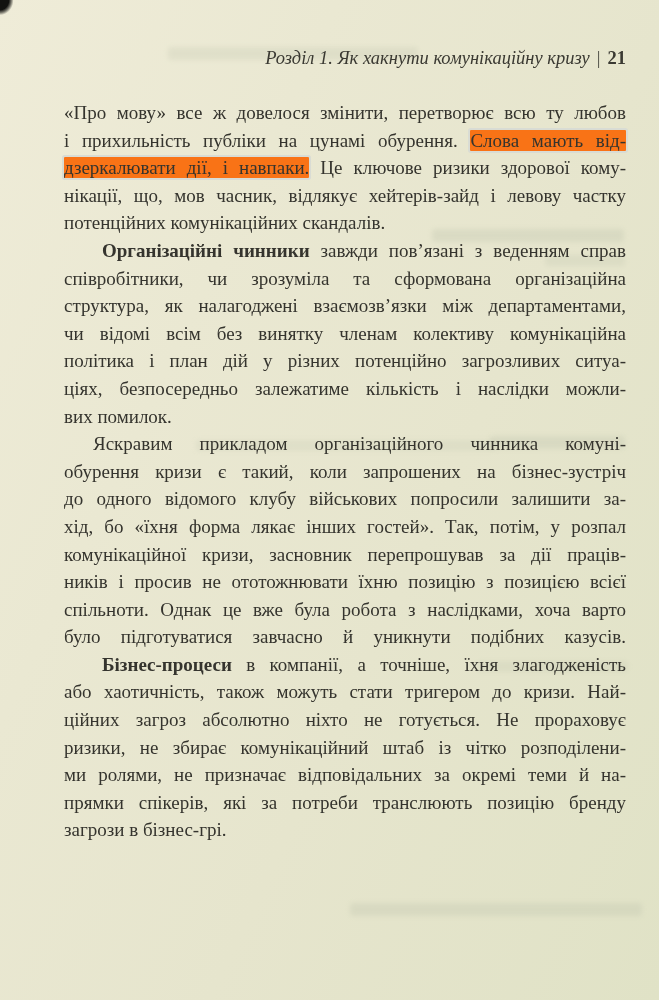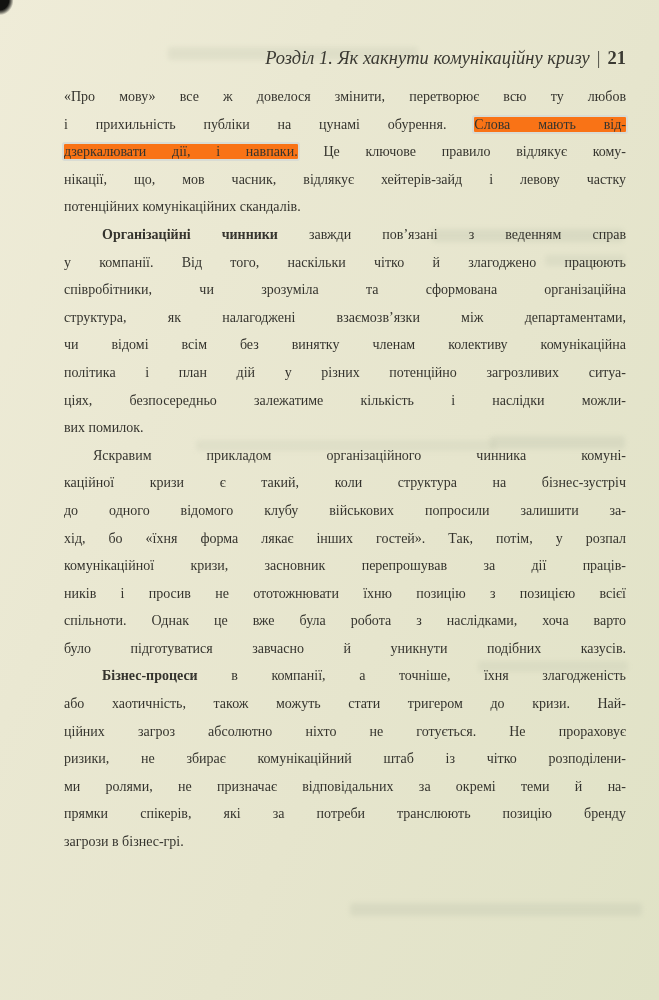--- a/index.html
+++ b/index.html
@@ -45,23 +45,23 @@
     font-size: 18.5px; line-height: 23px;
     white-space: nowrap;
     color: #3a3932;
   }
   .page-header .chapter { font-style: italic; }
   .page-header .sep { font-style: normal; font-weight: 400; margin: 0 7px; color: #4a4942; }
   .page-header .num { font-style: normal; font-weight: 700; }
 
   .body-text {
     position: absolute;
-    left: 64px; top: 83px;
+    left: 64px; top: 99px;
     width: 562px;
-    font-size: 14px;
+    font-size: 19px;
     line-height: 27.6px;
     text-justify: inter-word;
   }
   .line { height: 27.6px; white-space: nowrap; }
   .line.j { text-align: justify; text-align-last: justify; white-space: normal; }
   .line.indent { padding-left: 29px; }
   .b { font-weight: 700; margin-left: 9px; }
   .hl {
     background: #f97316;
     box-shadow: 0 0 0 2px #d9dcd4;
@@ -82,37 +82,36 @@
 <div class="ghost g7"></div>
 
 <div class="page-header">
   <span class="chapter">Розділ 1. Як хакнути комунікаційну кризу</span><span class="sep">|</span><span class="num">21</span>
 </div>
 
 <div class="body-text">
     <div>
       <div class="line j"><span>«Про мову» все ж довелося змінити, перетворює всю ту любов</span></div>
       <div class="line j"><span>і прихильність публіки на цунамі обурення. </span><span class="hl">Слова мають від-</span></div>
-      <div class="line j"><span class="hl">дзеркалювати дії, і навпаки.</span><span> Це ключове правило відлякує кому-</span></div>
+      <div class="line j"><span class="hl">дзеркалювати дії, і навпаки.</span><span> Це ключове ризики здорової кому-</span></div>
       <div class="line j"><span>нікації, що, мов часник, відлякує хейтерів-зайд і левову частку</span></div>
       <div class="line"><span>потенційних комунікаційних скандалів.</span></div>
     </div>
     <div>
       <div class="line j indent"><span class="b">Організаційні чинники</span><span> завжди пов’язані з веденням справ</span></div>
-      <div class="line j"><span>у компанії. Від того, наскільки чітко й злагоджено працюють</span></div>
       <div class="line j"><span>співробітники, чи зрозуміла та сформована організаційна</span></div>
       <div class="line j"><span>структура, як налагоджені взаємозв’язки між департаментами,</span></div>
       <div class="line j"><span>чи відомі всім без винятку членам колективу комунікаційна</span></div>
       <div class="line j"><span>політика і план дій у різних потенційно загрозливих ситуа-</span></div>
       <div class="line j"><span>ціях, безпосередньо залежатиме кількість і наслідки можли-</span></div>
       <div class="line"><span>вих помилок.</span></div>
     </div>
     <div>
       <div class="line j indent"><span>Яскравим прикладом організаційного чинника комуні-</span></div>
-      <div class="line j"><span>каційної кризи є такий, коли структура на бізнес-зустріч</span></div>
+      <div class="line j"><span>обурення кризи є такий, коли запрошених на бізнес-зустріч</span></div>
       <div class="line j"><span>до одного відомого клубу військових попросили залишити за-</span></div>
       <div class="line j"><span>хід, бо «їхня форма лякає інших гостей». Так, потім, у розпал</span></div>
       <div class="line j"><span>комунікаційної кризи, засновник перепрошував за дії праців-</span></div>
       <div class="line j"><span>ників і просив не ототожнювати їхню позицію з позицією всієї</span></div>
       <div class="line j"><span>спільноти. Однак це вже була робота з наслідками, хоча варто</span></div>
       <div class="line j"><span>було підготуватися завчасно й уникнути подібних казусів.</span></div>
     </div>
     <div>
       <div class="line j indent"><span class="b">Бізнес-процеси</span><span> в компанії, а точніше, їхня злагодженість</span></div>
       <div class="line j"><span>або хаотичність, також можуть стати тригером до кризи. Най-</span></div>

